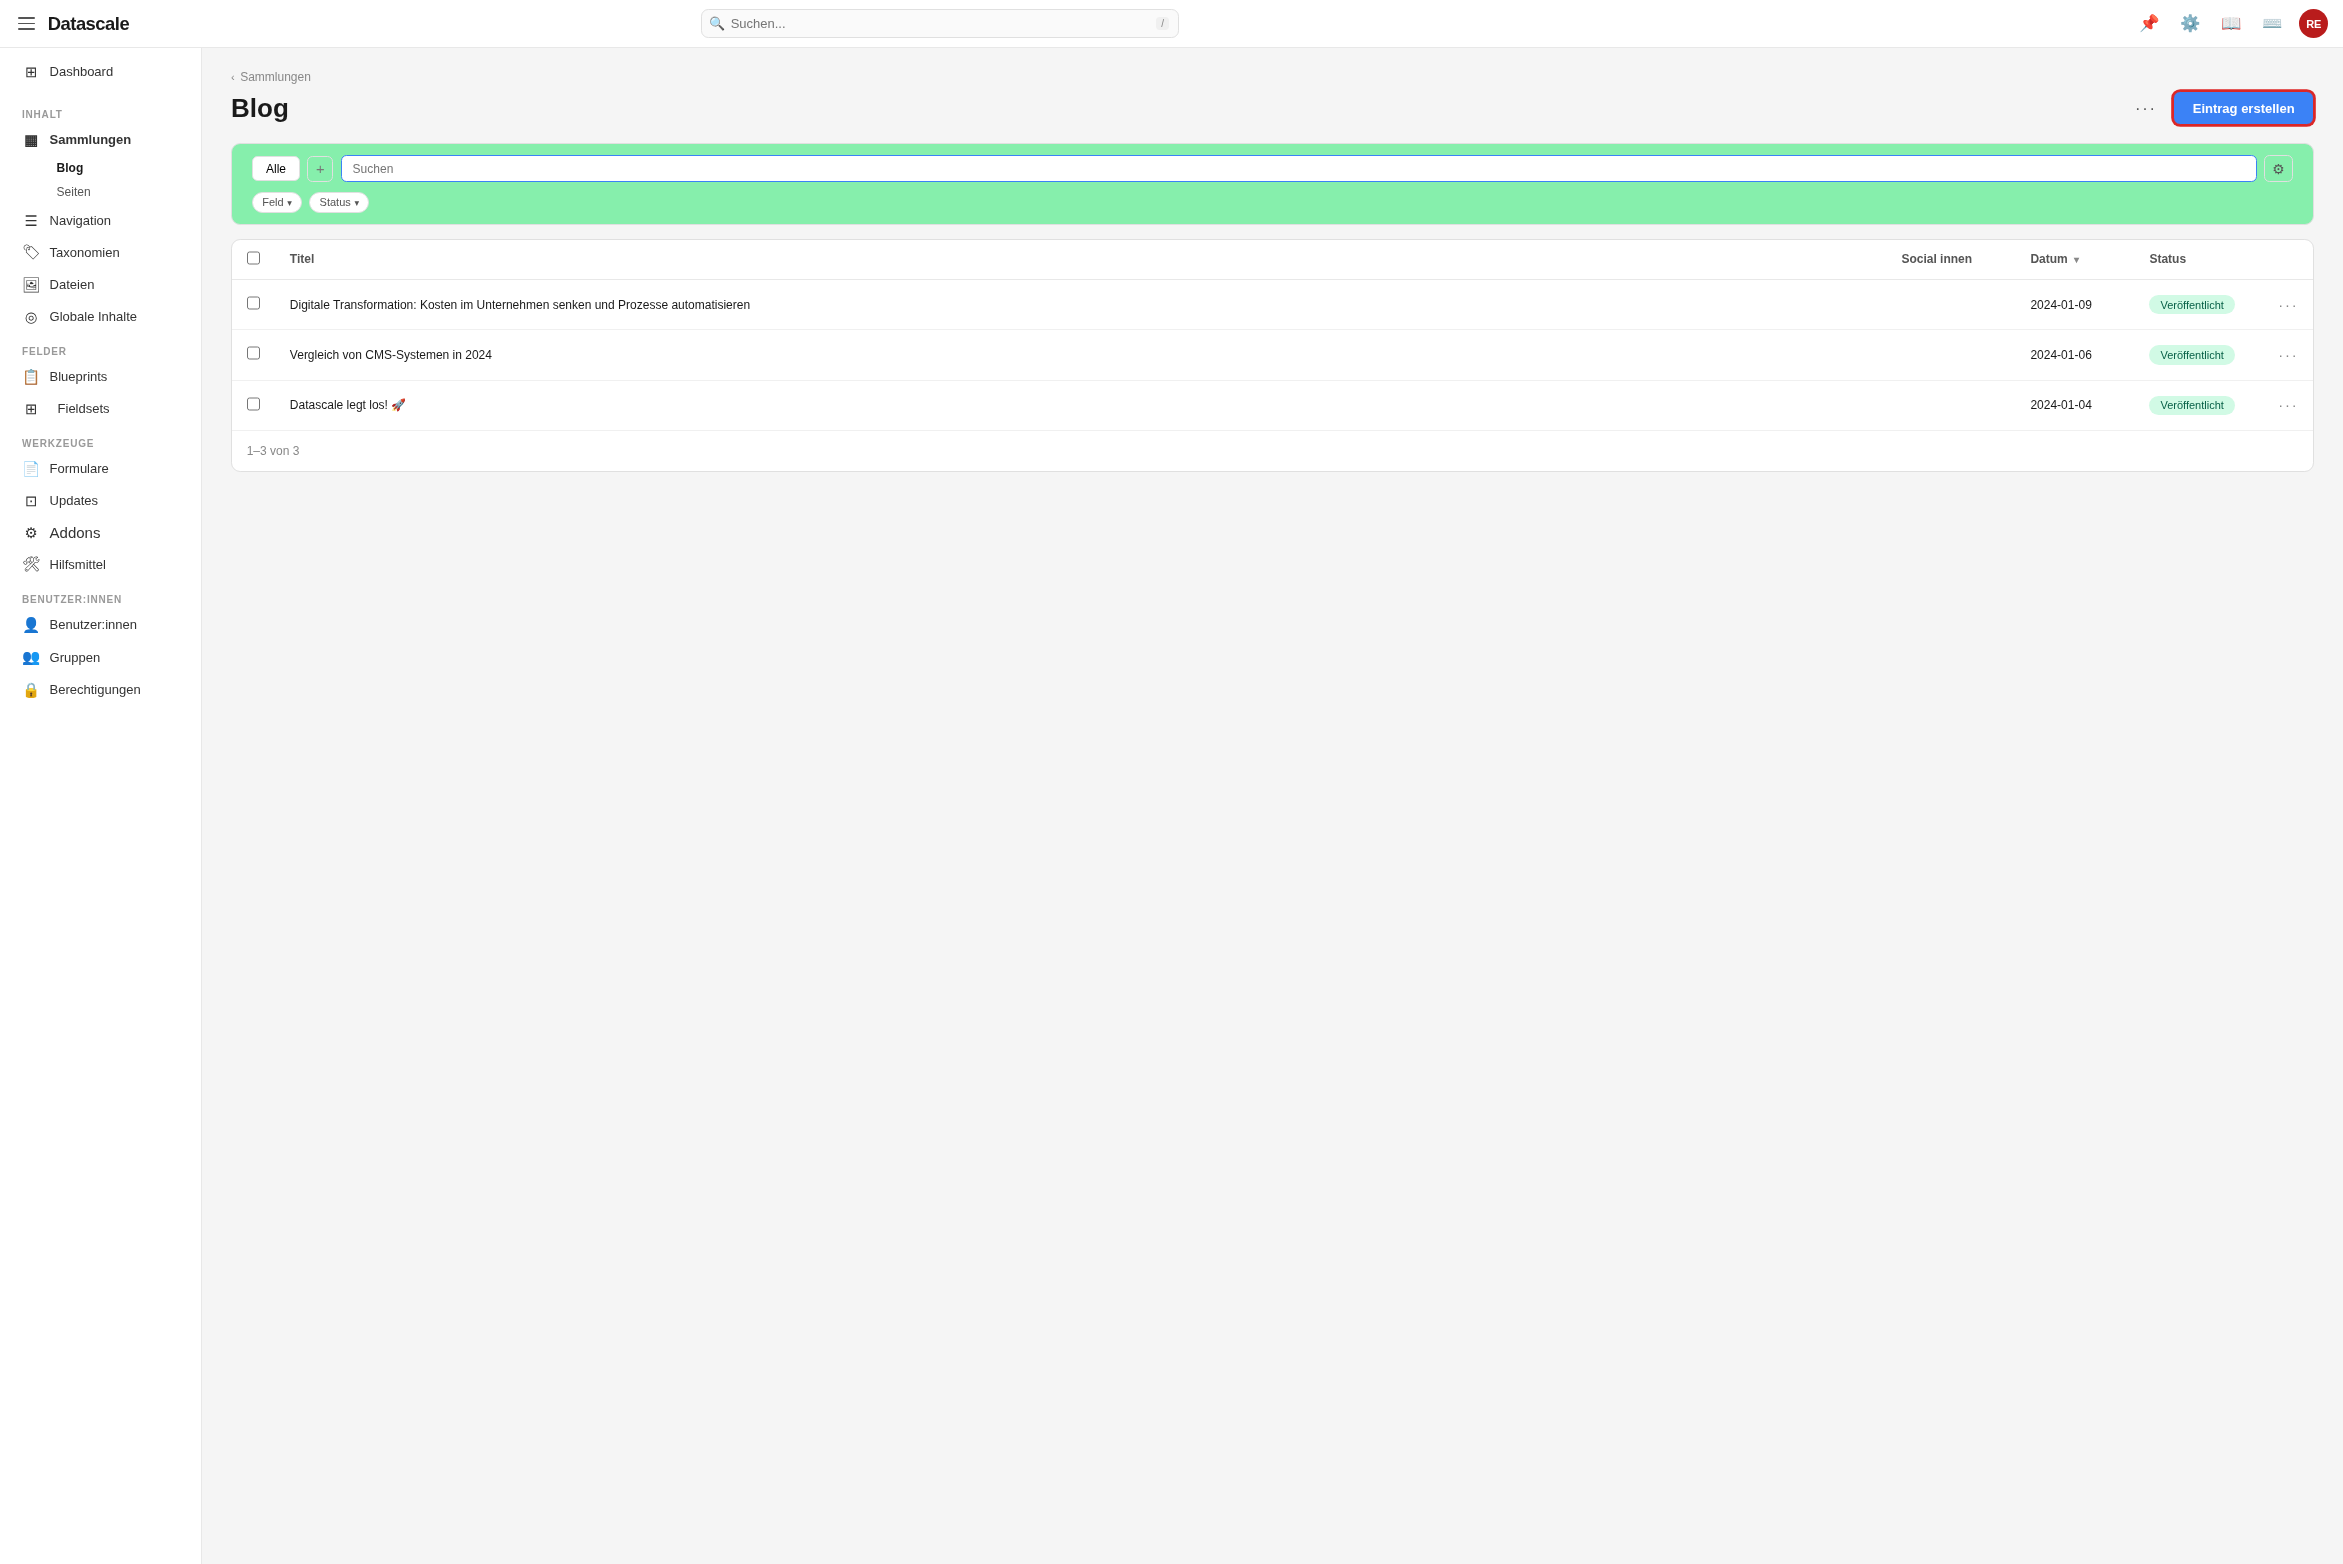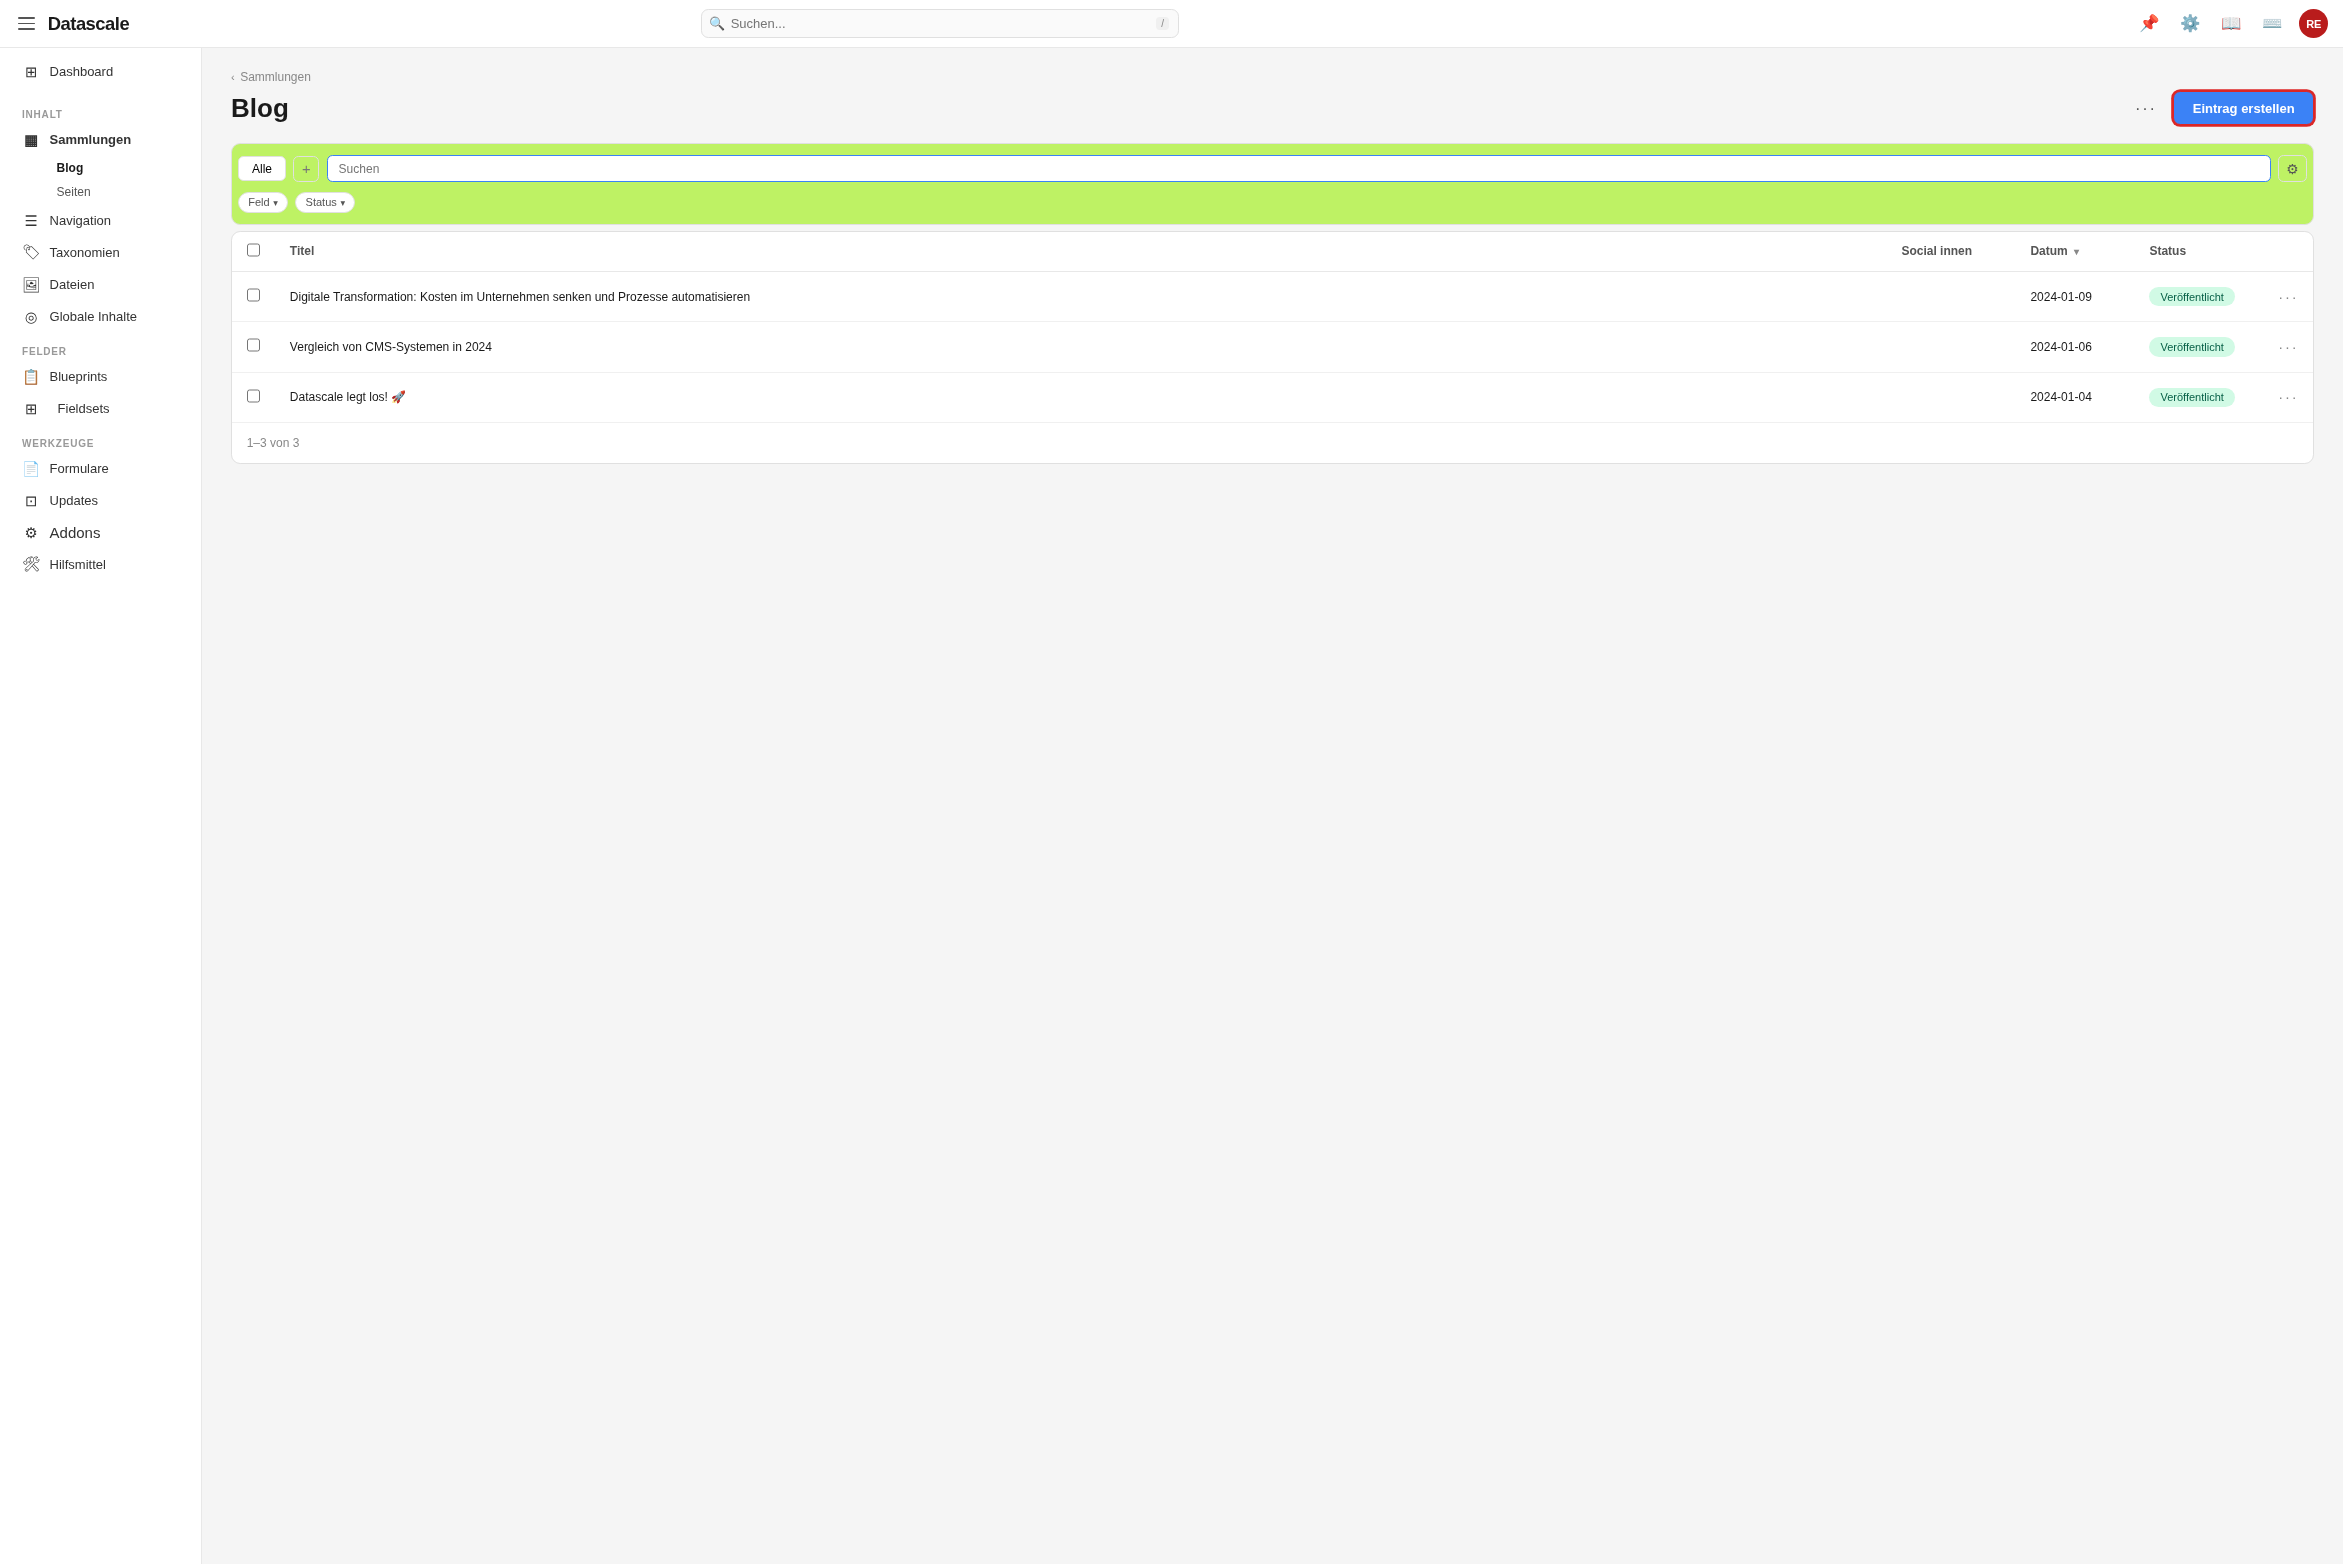--- a/index.html
+++ b/index.html
@@ -101,39 +101,56 @@
         <span style="font-size:14.7px;width:18.4px;text-align:center;">⚙</span>
         <span style="font-size:15px;">Addons</span>
       </div>
       <div style="display:flex;align-items:center;gap:9.2px;padding:7.3px 14.7px;cursor:pointer;border-radius:5.5px;color:#333;">
         <span style="font-size:14.7px;width:18.4px;text-align:center;">🛠</span>
         <span style="font-size:13px;">Hilfsmittel</span>
       </div>
     </div>
   </div>
 
+  <div>
+    <div style="font-size:10px;font-weight:600;color:#999;letter-spacing:0.08em;padding:13px 22px 3.7px;text-transform:uppercase;">BENUTZER:INNEN</div>
+    <div style="padding:0 7.3px;">
+      <div style="display:flex;align-items:center;gap:9.2px;padding:7.3px 14.7px;cursor:pointer;border-radius:5.5px;color:#333;">
+        <span style="font-size:14.7px;width:18.4px;text-align:center;">👤</span>
+        <span style="font-size:13px;">Benutzer:innen</span>
+      </div>
+      <div style="display:flex;align-items:center;gap:9.2px;padding:7.3px 14.7px;cursor:pointer;border-radius:5.5px;color:#333;">
+        <span style="font-size:14.7px;width:18.4px;text-align:center;">👥</span>
+        <span style="font-size:13px;">Gruppen</span>
+      </div>
+      <div style="display:flex;align-items:center;gap:9.2px;padding:7.3px 14.7px;cursor:pointer;border-radius:5.5px;color:#333;">
+        <span style="font-size:14.7px;width:18.4px;text-align:center;">🔒</span>
+        <span style="font-size:13px;">Berechtigungen</span>
+      </div>
+    </div>
+  </div>
 </div>
 
 <div style="flex:1;padding-top:48px;overflow-y:auto;background:#f5f5f5;display:flex;flex-direction:column;">
   <div style="padding:22px 29px;max-width:100%;">
 
     <div style="display:flex;align-items:center;gap:5.5px;color:#888;font-size:12px;margin-bottom:7.3px;cursor:pointer;">
       <span style="font-size:11px;">‹</span>
       <span>Sammlungen</span>
     </div>
 
     <div style="display:flex;align-items:center;justify-content:space-between;margin-bottom:18.4px;">
       <h1 style="font-size:26px;font-weight:700;color:#1a1a1a;">Blog</h1>
       <div style="display:flex;align-items:center;gap:9.2px;">
         <button style="background:none;border:none;cursor:pointer;color:#555;font-size:16.5px;padding:3.7px 7.3px;border-radius:5.5px;letter-spacing:1.8px;">···</button>
         <button style="background:#3b82f6;color:#fff;border:1.8px solid #dc2626;border-radius:7.3px;padding:8.3px 18.4px;font-size:13px;font-weight:600;cursor:pointer;box-shadow:0 0 0 1.8px #dc2626;">Eintrag erstellen</button>
       </div>
     </div>
 
-    <div style="background:#bef264;border-radius:9.2px;border:0.9px solid #e0e0e0;padding:11px 6px;margin-bottom:6px;">
+    <div style="background:#86efac;border-radius:9.2px;border:0.9px solid #e0e0e0;padding:11px 20px;margin-bottom:14px;">
       <div style="display:flex;align-items:center;gap:7.3px;margin-bottom:9.2px;">
         <button style="padding:4.6px 13px;border:0.9px solid #e0e0e0;border-radius:5.5px;background:#fff;cursor:pointer;font-size:12px;font-weight:500;">Alle</button>
         <button style="background:none;border:0.9px solid #e0e0e0;border-radius:5.5px;width:26px;height:26px;cursor:pointer;font-size:14.7px;color:#777;display:flex;align-items:center;justify-content:center;">+</button>
         <input type="text" style="flex: 1 1 0%; padding: 5.5px 11px; border: 1.4px solid rgb(59, 130, 246); border-radius: 5.5px; font-size: 12px; outline: none; color: rgb(136, 136, 136);" placeholder="Suchen">
         <button style="background:none;border:0.9px solid #e0e0e0;border-radius:5.5px;padding:4.6px 7.3px;cursor:pointer;color:#555;font-size:13.8px;display:flex;align-items:center;">
           <span>⚙</span>
         </button>
       </div>
       <div style="display:flex;gap:7.3px;">
         <button style="display:flex;align-items:center;gap:3.7px;padding:3.7px 9.2px;border:0.9px solid #e0e0e0;border-radius:14.7px;background:#fff;font-size:11px;color:#555;cursor:pointer;">

